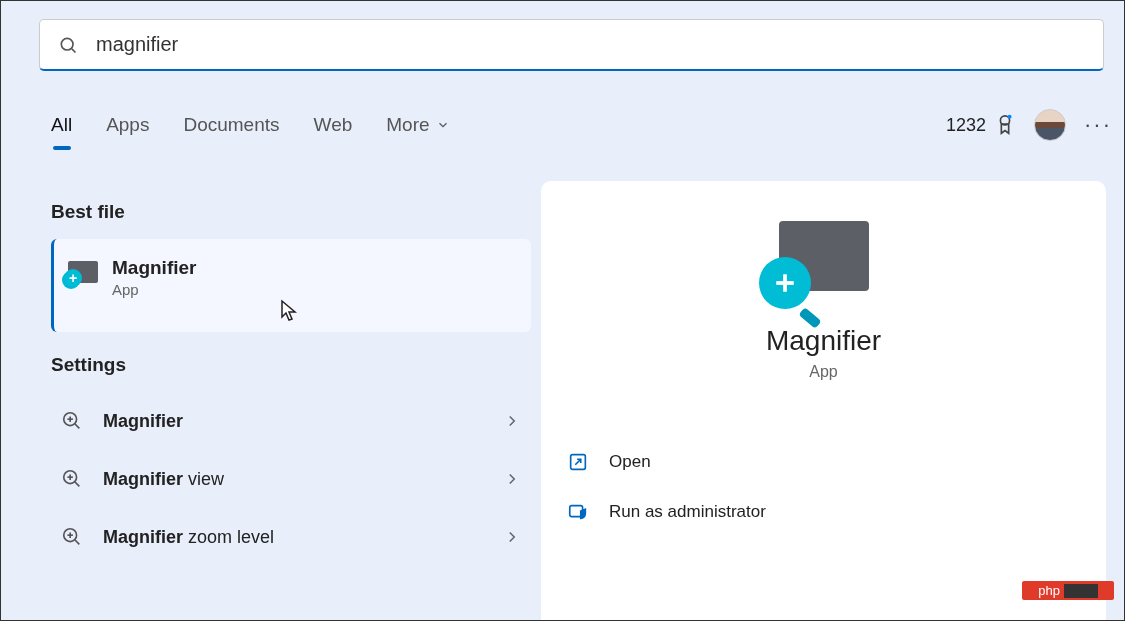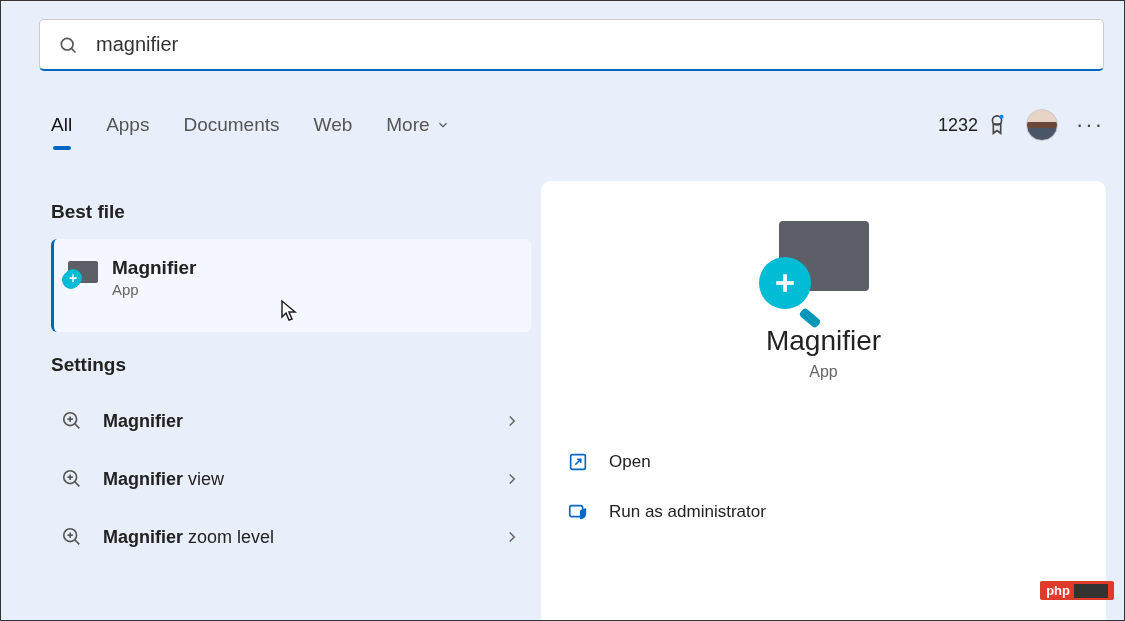--- a/index.html
+++ b/index.html
@@ -1,20 +1,20 @@
 <!DOCTYPE html>
 <html><head>
 <meta charset="utf-8">
 <style>
   * { box-sizing: border-box; margin: 0; padding: 0; font-family: "Segoe UI", -apple-system, sans-serif; }
   body { background: #e9eefb; width: 1125px; height: 621px; overflow: hidden; position: relative; border: 1px solid #333; }
   .search-bar { position: absolute; top: 18px; left: 38px; right: 20px; height: 52px; background: #fff; border: 1px solid #ccc; border-bottom: 2px solid #0067c0; border-radius: 5px; display: flex; align-items: center; padding: 0 18px; }
   .search-bar svg { width: 20px; height: 20px; color: #555; }
   .search-input { border: none; outline: none; font-size: 20px; margin-left: 18px; flex: 1; color: #333; background: transparent; }
-  .tabs-row { position: absolute; top: 108px; left: 50px; right: 20px; display: flex; align-items: center; text-align: center; }
+  .tabs-row { position: absolute; top: 108px; left: 50px; right: 12px; display: flex; align-items: center; text-align: center; }
   .tabs { display: flex; gap: 34px; align-items: center; }
   .tab { font-size: 19px; color: #555; cursor: pointer; display:flex; align-items:center; gap:6px; }
   .tab.active { color: #111; position: relative; }
   .tab.active::after { content: ""; position: absolute; left: 2px; bottom: -14px; width: 18px; height: 4px; background: #0067c0; border-radius: 2px; }
   .right-actions { margin-left: auto; display: flex; align-items: center; gap: 18px; }
   .points { display:flex; align-items:center; gap:8px; font-size:18px; color:#222; }
   .avatar { width: 32px; height: 32px; border-radius: 50%; background: linear-gradient(#e8d4c4 40%, #6b4a3c 40% 60%, #4a5568 60%); border:1px solid #ccc; }
   .overflow-dots { font-size: 22px; color: #444; letter-spacing: 2px; cursor:pointer; }
 
   .left-col { position: absolute; top: 190px; left: 50px; width: 480px; }
@@ -41,21 +41,21 @@
   .hero-icon-box { width:90px; height:70px; background:#5c5f66; border-radius:4px; position:relative; }
   .hero-mag { position:absolute; left:-20px; bottom:-18px; width:52px; height:52px; border-radius:50%; background:#00bcd4; display:flex; align-items:center; justify-content:center; }
   .hero-mag-handle { position:absolute; right:-10px; bottom:-14px; width:22px; height:10px; background:#0097b8; border-radius:4px; transform:rotate(40deg); }
   .hero-title { font-size:28px; color:#222; margin-top:34px; }
   .hero-sub { font-size:16px; color:#666; margin-top:6px; }
   .actions { margin-top:60px; display:flex; flex-direction:column; gap:8px; }
   .action-item { display:flex; align-items:center; gap:20px; padding:10px 0; cursor:pointer;text-align:center; }
   .action-icon { width:22px; height:22px; color:#0067c0; }
   .action-text { font-size:17px; color:#222; }
 
-  .php-tag { position:absolute; right:10px; bottom:20px; background:#e03b2a; color:#fff; font-size:13px; padding:2px 6px; font-weight:bold; border-radius:2px; display:flex; align-items:center; }
+  .php-tag { position:absolute; right:10px; bottom:20px; background:#e03b2a; color:#fff; font-size:13px; padding:2px 16px; font-weight:normal; border-radius:2px; display:flex; align-items:center; }
   .php-tag::after { content:""; display:inline-block; width:34px; height:14px; background:#333; margin-left:4px; }
 
   svg { flex-shrink:0; }
 </style>
 </head>
 <body>
 
 <div class="search-bar">
   <svg viewBox="0 0 24 24" fill="none" stroke="currentColor" stroke-width="2">
       <circle cx="11" cy="11" r="7"></circle>

